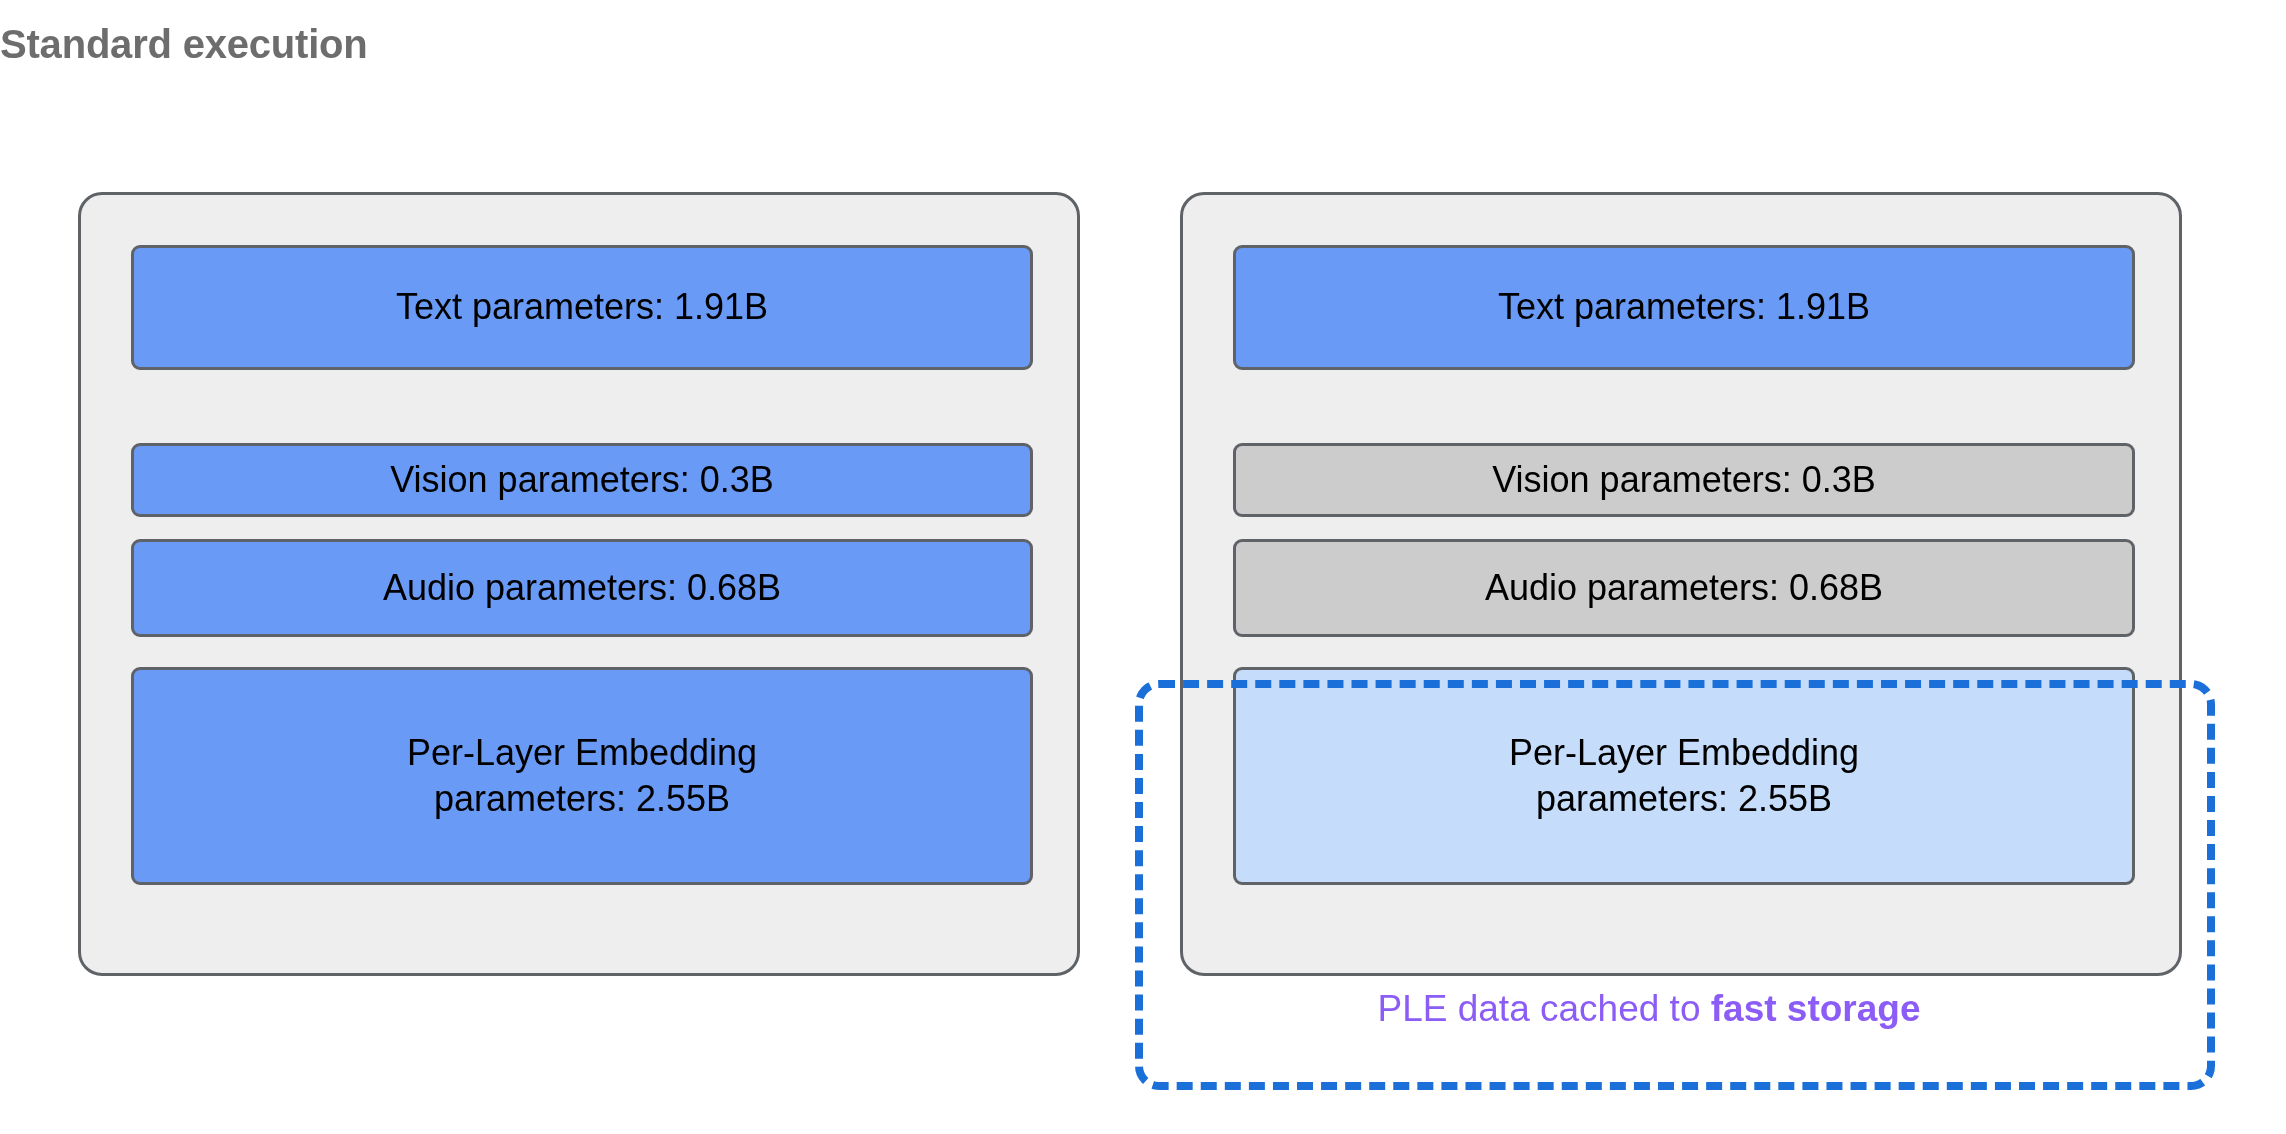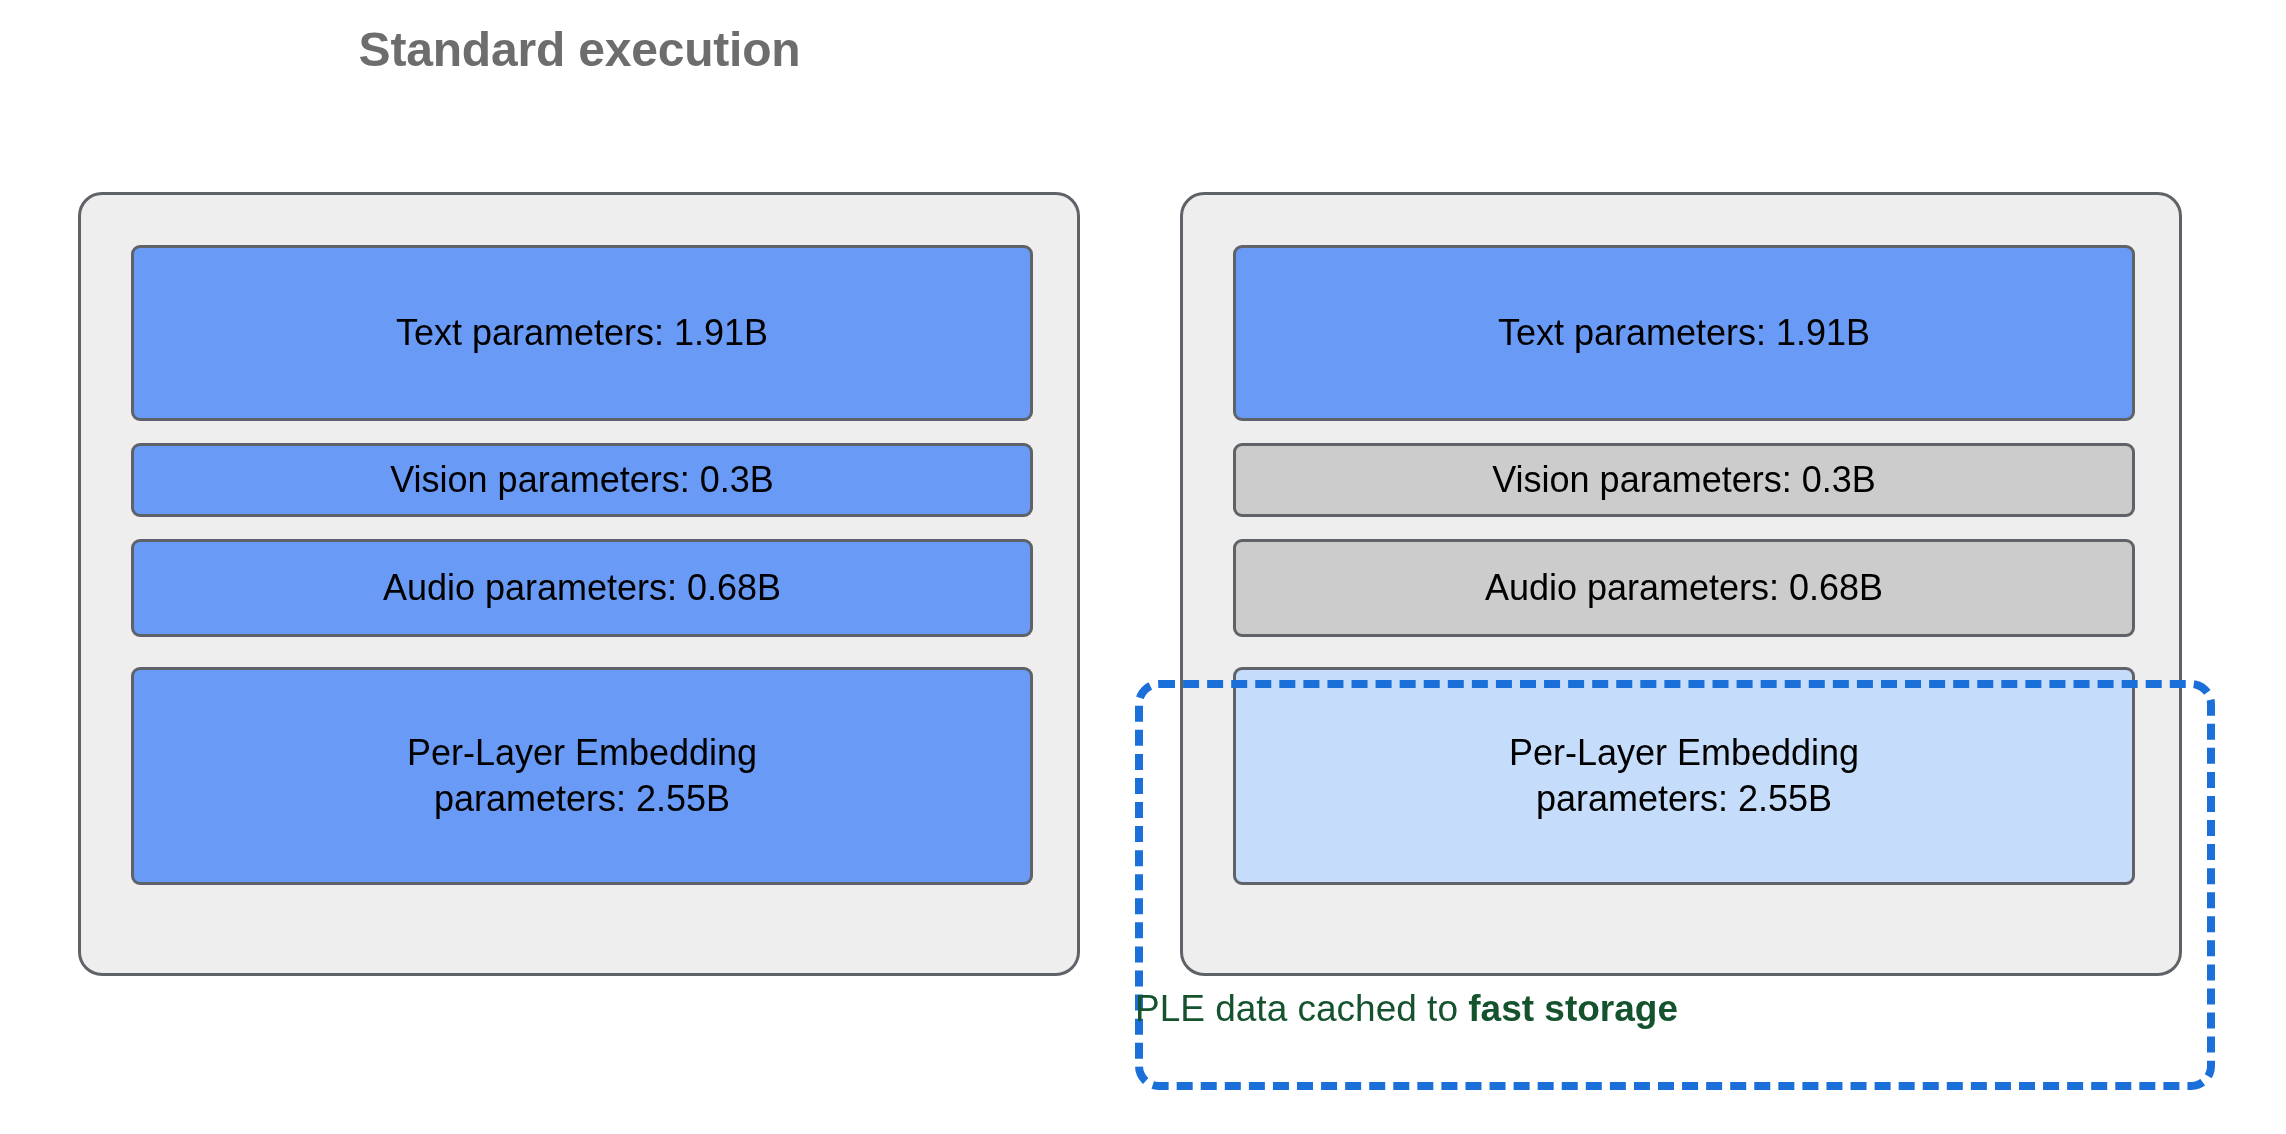--- a/index.html
+++ b/index.html
@@ -21,24 +21,23 @@
     width: 1143px;
     height: 1134px;
   }
   .panel-left  { left: 0; }
   .panel-right { left: 1143px; }
 
   
   .panel-title {
     position: absolute;
     top: 22px;
-    left: 8px;
+    left: 0;
     width: 100%;
-    text-align: center;
-    font-size: 48px;
+    font-size: 40px;
     font-weight: bold;
     color: #6d6d6d;
     letter-spacing: -0.2px;
     white-space: nowrap;
   }
   .panel-subtitle {
     position: absolute;
     top: 78px;
     left: 0;
     width: 100%;
@@ -88,21 +87,21 @@
     text-align: center;
     font-size: 36px;
     line-height: 1.28;
     color: #000000;
     white-space: pre-line;
   }
   .fill-blue   { background: #689af6; }
   .fill-gray   { background: #cccccc; }
   .fill-ltblue { background: #c5dcfb; }
 
-  .slot-text   { top: 50px;  height: 176px; }
+  .slot-text   { top: 50px;  height: 125px; }
   .slot-vision { top: 248px; height: 74px; }
   .slot-audio  { top: 344px; height: 98px; }
   .slot-ple    { top: 472px; height: 218px; }
 
   
   .slot-vision-r { top: 248px; height: 74px; }
   .slot-audio-r  { top: 344px; height: 98px; }
   .slot-ple-r    { top: 472px; height: 218px; }
 
   
@@ -112,25 +111,26 @@
     top: 680px;
     width: 1080px;
     height: 410px;
     border: 8px dashed #1a6fd8;
     border-radius: 24px;
     box-sizing: border-box;
     pointer-events: none;
   }
   .cache-caption {
     position: absolute;
-    left: 1135px;
+    left: 1109px;
     top: 988px;
     width: 1080px;
+    text-align: center;
     font-size: 37px;
-    color: #14532d;
+    color: #8b5cf6;
     white-space: nowrap;
   }
   .cache-caption b { font-weight: bold; }
 </style>
 </head>
 <body>
 
 <div class="panel panel-left">
 
   <div class="panel-title">Standard execution</div>

